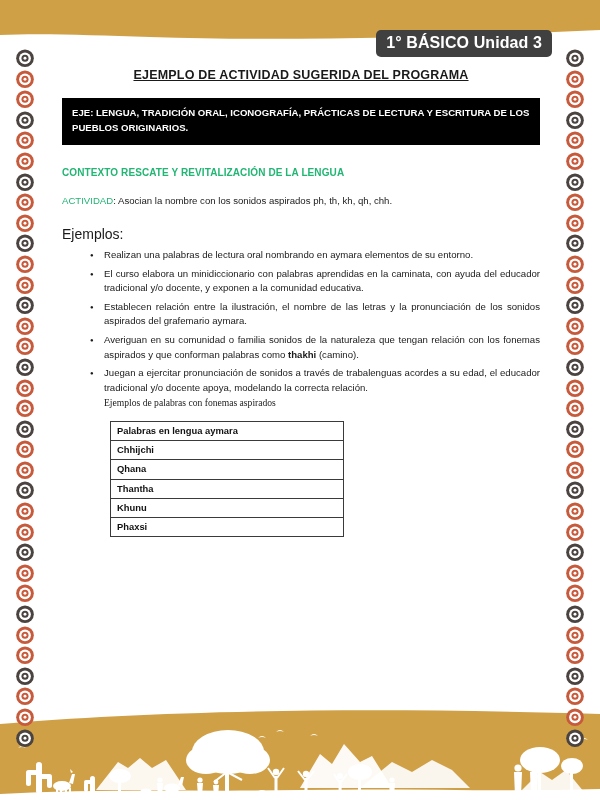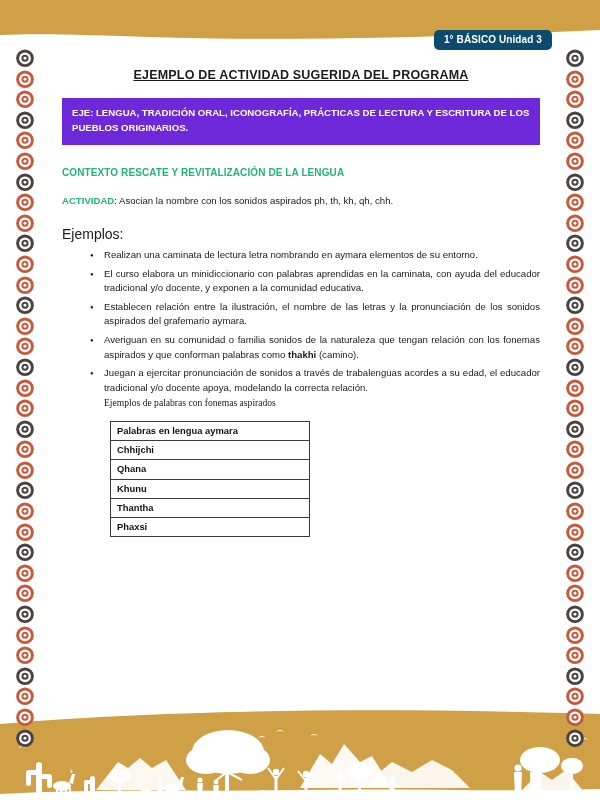--- a/index.html
+++ b/index.html
@@ -21,23 +21,23 @@
     top: 0; left: 0;
     width: 600px;
     height: 56px;
   }
   .top-band svg { display: block; }
 
   .unit-badge {
     position: absolute;
     top: 30px;
     right: 48px;
-    background: #0c4a6e;
+    background: #404040;
     color: #ffffff;
-    font-size: 10px;
+    font-size: 16px;
     font-weight: bold;
     letter-spacing: .1px;
     padding: 4px 10px 5px 10px;
     border-radius: 5px;
     white-space: nowrap;
     z-index: 5;
   }
 
   
   .side-border {
@@ -68,21 +68,21 @@
     text-align: center;
     font-size: 12.5px;
     font-weight: bold;
     color: #1a1a1a;
     margin: 8px 0 16px 0;
     letter-spacing: .2px;
     text-decoration: underline;
   }
 
   .eje-banner {
-    background: #6d28d9;
+    background: #000000;
     color: #ffffff;
     font-size: 9.6px;
     font-weight: bold;
     line-height: 1.55;
     padding: 8px 10px 9px 10px;
     margin-bottom: 22px;
   }
 
   .context-heading {
     color: #22B573;
@@ -93,21 +93,21 @@
   }
 
   .activity-line {
     font-size: 9.6px;
     color: #1a1a1a;
     margin: 0 0 18px 0;
     line-height: 1.5;
   }
   .activity-label {
     color: #22B573;
-    font-weight: bold;
+    font-weight: normal;
   }
 
   .examples-label {
     font-size: 14px;
     color: #1a1a1a;
     margin: 0 0 6px 0;
   }
 
   ul.bullets {
     margin: 0 0 0 0;
@@ -137,21 +137,21 @@
     margin-top: 1px;
     text-align: left;
     font-family: Liberation Serif, serif;
   }
   b.term { font-weight: bold; }
 
   
   .words-table {
     border-collapse: collapse;
     margin: 10px 8px 0 48px;
-    width: 200px;
+    width: 234px;
   }
   .words-table td {
     border: 1px solid #3a3a3a;
     font-size: 9.4px;
     font-weight: bold;
     color: #111;
     padding: 3px 5px 3px 6px;
     line-height: 1.3;
   }
 
@@ -732,43 +732,43 @@
 
   <div class="eje-banner">EJE: LENGUA, TRADICIÓN ORAL, ICONOGRAFÍA, PRÁCTICAS DE LECTURA Y ESCRITURA DE LOS PUEBLOS ORIGINARIOS.</div>
 
   <div class="context-heading">CONTEXTO RESCATE Y REVITALIZACIÓN DE LA LENGUA</div>
 
   <div class="activity-line"><span class="activity-label">ACTIVIDAD</span><span>: Asocian la nombre con los sonidos aspirados ph, th, kh, qh, chh.</span></div>
 
   <div class="examples-label">Ejemplos:</div>
 
   <ul class="bullets">
-    <li><span>Realizan una caminata de lectura letra nombrando en aymara elementos de su entorno.</span></li>
+    <li><span>Realizan una palabras de lectura oral nombrando en aymara elementos de su entorno.</span></li>
     <li><span>El curso elabora un minidiccionario con palabras aprendidas en la caminata, con ayuda del educador tradicional y/o docente, y exponen a la comunidad educativa.</span></li>
     <li><span>Establecen relación entre la ilustración, el nombre de las letras y la pronunciación de los sonidos aspirados del grafemario aymara.</span></li>
     <li><span>Averiguan en su comunidad o familia sonidos de la naturaleza que tengan relación con los fonemas aspirados y que conforman palabras como </span><b class="term">thakhi</b><span> (camino).</span></li>
     <li><span>Juegan a ejercitar pronunciación de sonidos a través de trabalenguas acordes a su edad, el educador tradicional y/o docente apoya, modelando la correcta relación.</span><span class="sub-line">Ejemplos de palabras con fonemas aspirados</span></li>
   </ul>
 
   <table class="words-table">
     <tbody>
       <tr>
           <td>Palabras en lengua aymara</td>
         </tr>
       <tr>
           <td>Chhijchi</td>
         </tr>
       <tr>
           <td>Qhana</td>
         </tr>
       <tr>
-          <td>Khunu</td>
+          <td>Thantha</td>
         </tr>
       <tr>
-          <td>Thantha</td>
+          <td>Khunu</td>
         </tr>
       <tr>
           <td>Phaxsi</td>
         </tr>
     </tbody>
   </table>
 
 </div>
 
 <div class="footer-art">

